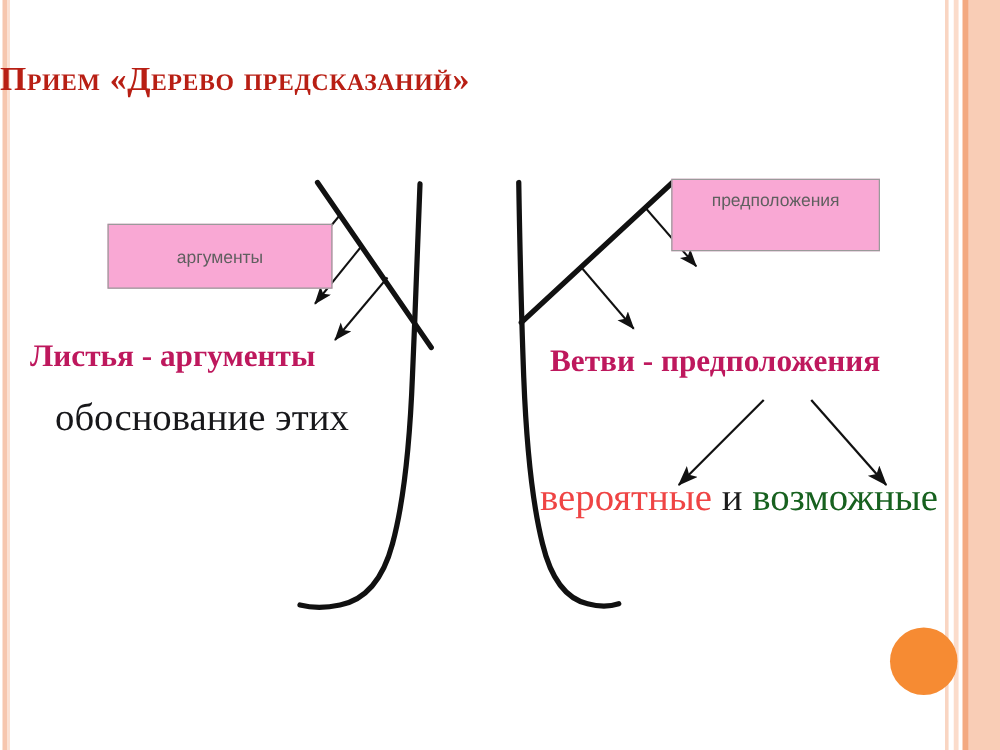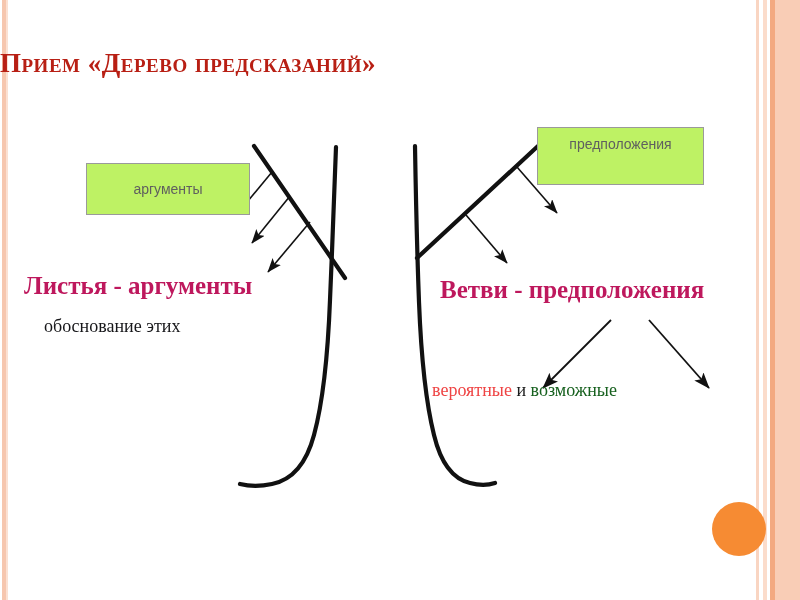--- a/index.html
+++ b/index.html
@@ -66,31 +66,32 @@
     left: 0;
     top: 0;
     width: 800px;
     height: 600px;
   }
 
   
   .grey-box {
     position: absolute;
     border: 1px solid #9a9a9a;
-    background: #bef264;
+    background: #f9a8d4;
     box-sizing: border-box;
     display: flex;
     align-items: flex-start;
     justify-content: center;
     font-family: "Liberation Sans", "DejaVu Sans", sans-serif;
     font-size: 14px;
     color: #5f5f5f;
+    margin-top: 16px;
   }
   .box-arguments {
-    left: 86px;  top: 163px;  width: 164px; height: 52px;
+    left: 86px;  top: 163px;  width: 180px; height: 52px;
     align-items: center;
   }
   .box-assumptions {
     left: 537px; top: 127px; width: 167px; height: 58px;
     padding-top: 8px;
   }
 
   
   .cap {
     position: absolute;
@@ -98,21 +99,21 @@
     font-family: "Liberation Serif", "DejaVu Serif", serif;
   }
   .green-bold {
     color: #be185d;
     font-weight: bold;
     font-size: 25px;
   }
   .black-plain {
     color: #17171a;
     font-weight: normal;
-    font-size: 18px;
+    font-size: 31px;
     text-align: center;
   }
 
   .cap-leaves       { left: 24px;  top: 272px; }
   .cap-just1        { left: 44px;  top: 316px; }
   .cap-just2        { left: 58px;  top: 360px; }
   .cap-branches     { left: 440px; top: 276px; }
   .cap-probable     { left: 432px; top: 380px; }
   .cap-trunk        { left: 204px; top: 477px; }
 

